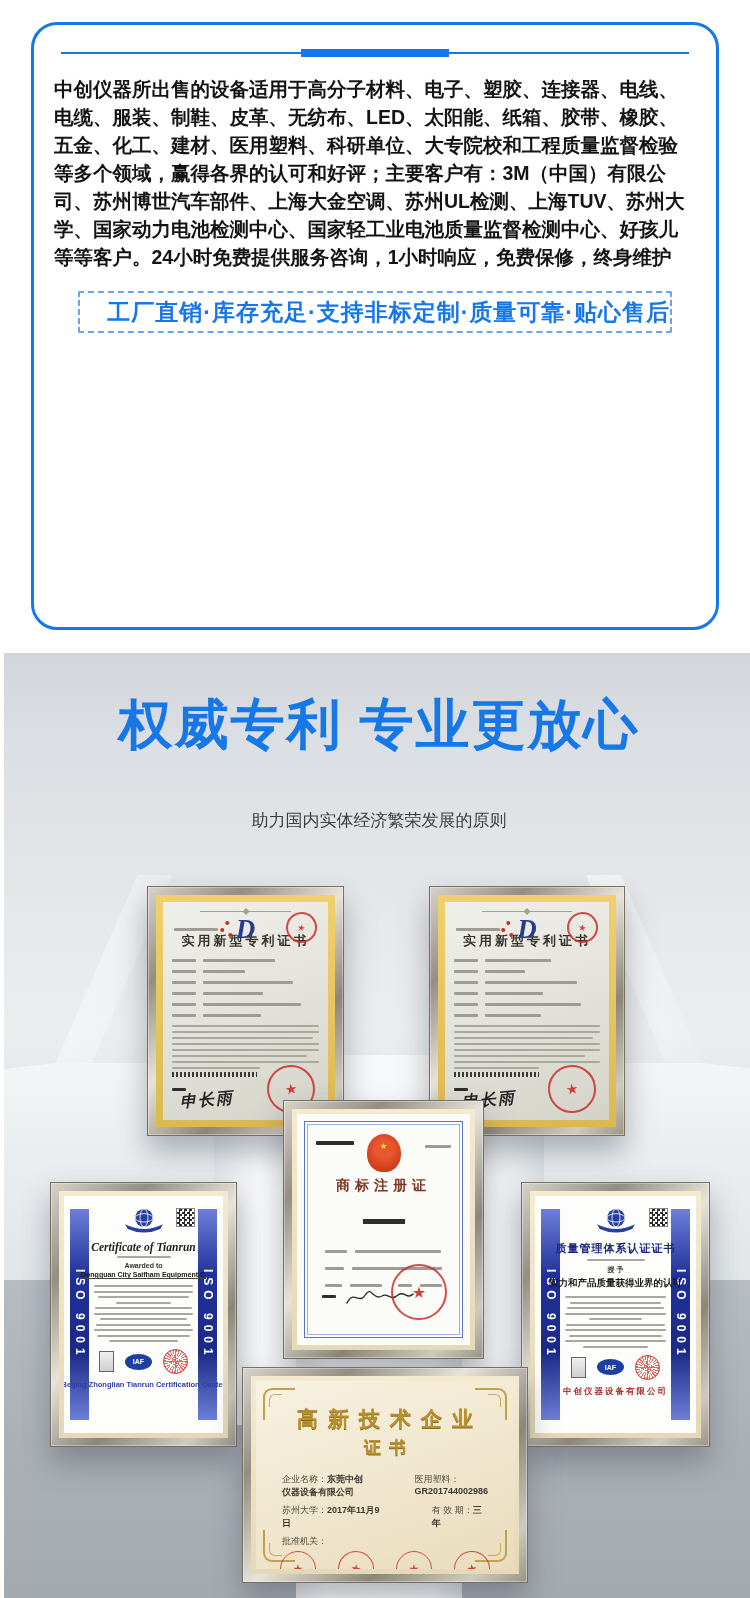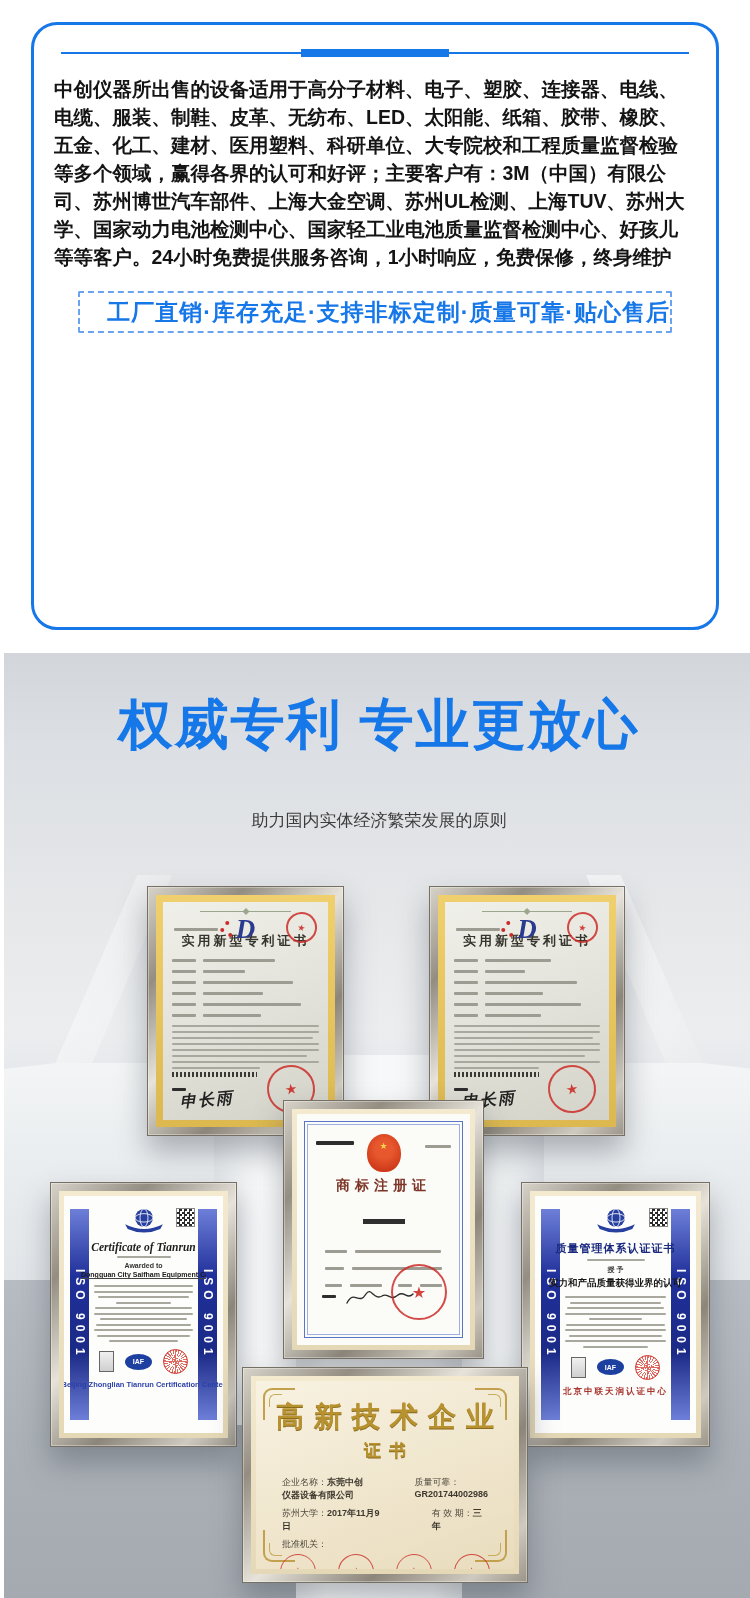--- a/index.html
+++ b/index.html
@@ -147,22 +147,22 @@
   .tm-seal-pos{right:2px;bottom:4px;width:52px;height:52px;font-size:16px;border-width:2px;}
 
   
   .paper.hitech{background:linear-gradient(160deg,#f8f2e2 0%,#f0e6cd 55%,#e9dcbe 100%);
                 display:flex;flex-direction:column;align-items:center;}
   .htc{position:absolute;width:30px;height:30px;border-top:2px solid #c2a04e;border-left:2px solid #c2a04e;border-radius:9px 0 0 0;}
   .htc::after{content:'';position:absolute;left:4px;top:4px;width:12px;height:12px;border-top:1px solid #c9ab5e;border-left:1px solid #c9ab5e;border-radius:6px 0 0 0;}
   .htc.tl{left:7px;top:7px;} .htc.tr{right:7px;top:7px;transform:rotate(90deg);}
   .htc.br{right:7px;bottom:7px;transform:rotate(180deg);} .htc.bl{left:7px;bottom:7px;transform:rotate(270deg);}
   .ht-flame{margin-top:10px;width:22px;height:28px;}
-  .ht-title{margin-top:7px;font-family:"Liberation Serif","DejaVu Serif",serif;font-weight:bold;
-            font-size:28px;letter-spacing:10px;color:#b8922f;text-shadow:0 1px 0 #8a6c1e;padding-left:10px;}
+  .ht-title{margin-top:14px;font-family:"Liberation Serif","DejaVu Serif",serif;font-weight:bold;
+            font-size:21px;letter-spacing:10px;color:#b8922f;text-shadow:0 1px 0 #8a6c1e;padding-left:10px;}
   .ht-sub{margin-top:3px;font-family:"Liberation Serif","DejaVu Serif",serif;font-weight:bold;
           font-size:17px;letter-spacing:8px;color:#b8922f;text-shadow:0 1px 0 #8a6c1e;padding-left:8px;}
   .ht-fields{margin-top:9px;width:100%;box-sizing:border-box;padding:0 26px;font-size:9px;color:#514a3e;}
   .ht-row{display:flex;justify-content:space-between;margin-top:5px;gap:48px;}
   .ht-val{color:#3d372e;font-weight:bold;}
   .ht-seals{margin-top:3px;display:flex;gap:22px;}
   .ht-seals .seal-flat:nth-child(2){transform:rotate(8deg);}
   .ht-seals .seal-flat:nth-child(4){transform:rotate(-6deg);}
 </style>
 </head>
@@ -431,21 +431,21 @@
               <div class="bar thin" style="width:100%"></div>
               <div class="bar thin" style="width:92%"></div>
               <div class="bar thin" style="width:100%"></div>
               <div class="bar thin" style="width:64%"></div>
             </div>
             <div class="iso-logos">
               <div class="iso-emb"></div>
               <div class="iaf">IAF</div>
               <div class="sunseal"></div>
             </div>
-            <div class="iso-footer-cn">北京中联天润认证中心</div>
+            <div class="iso-footer-cn">中创仪器设备有限公司</div>
           </div>
         </div>
       </div>
     </div>
 
     <div class="frame cert-hitech">
       <div class="mat cream">
         <div class="paper hitech">
           <div class="htc tl"></div>
           <div class="htc tr"></div>
@@ -453,21 +453,21 @@
           <div class="htc bl"></div>
           <svg class="ht-flame" viewBox="0 0 20 26">
             <path d="M10 1 C14 6 17 9 16 15 C15 20 12.5 22.5 9 22.5 C5 22.5 2.8 19.5 3.4 15 C3.9 11.8 6.2 10 6.8 7 C8.2 9.2 9.4 10 10.4 8 C11 6 10.2 3.2 10 1 Z" fill="#c3231a"></path>
             <circle cx="9.5" cy="15.5" r="2.6" fill="#f0e6cd"></circle>
           </svg>
           <div class="ht-title">高新技术企业</div>
           <div class="ht-sub">证书</div>
           <div class="ht-fields">
             <div class="ht-row">
               <span><span>企业名称：</span><span class="ht-val">东莞中创仪器设备有限公司</span></span>
-              <span><span>质量可靠：</span><span class="ht-val">GR201744002986</span></span>
+              <span><span>医用塑料：</span><span class="ht-val">GR201744002986</span></span>
             </div>
             <div class="ht-row">
               <span><span>苏州大学：</span><span class="ht-val">2017年11月9日</span></span>
               <span><span>有 效 期：</span><span class="ht-val">三年</span></span>
             </div>
             <div class="ht-row">
               <span>批准机关：</span>
             </div>
           </div>
           <div class="ht-seals">

